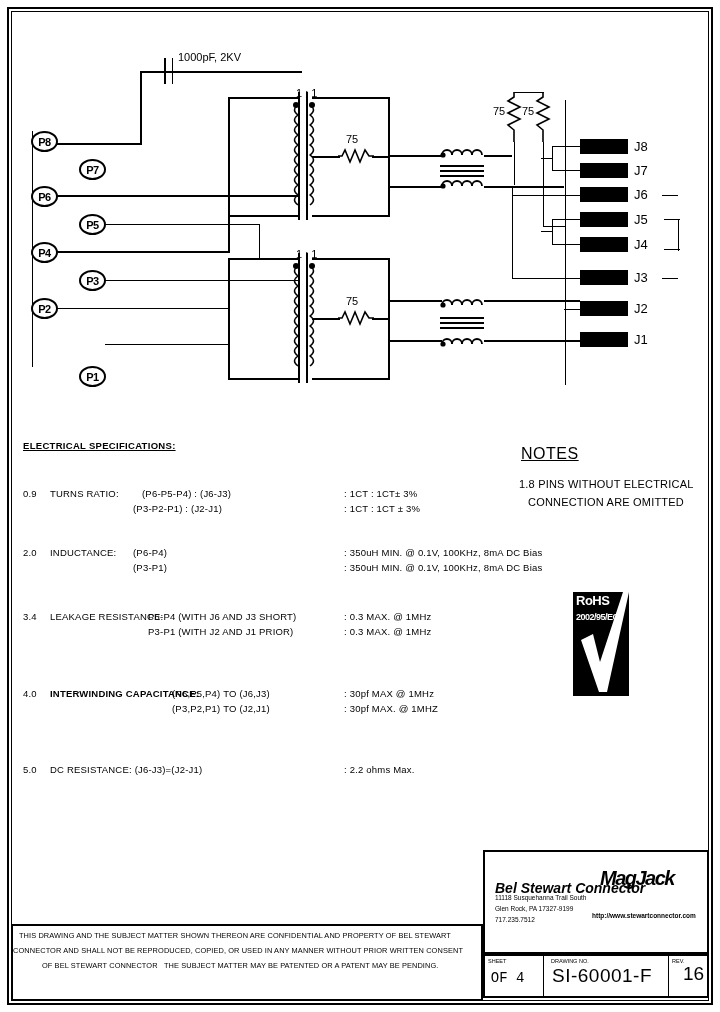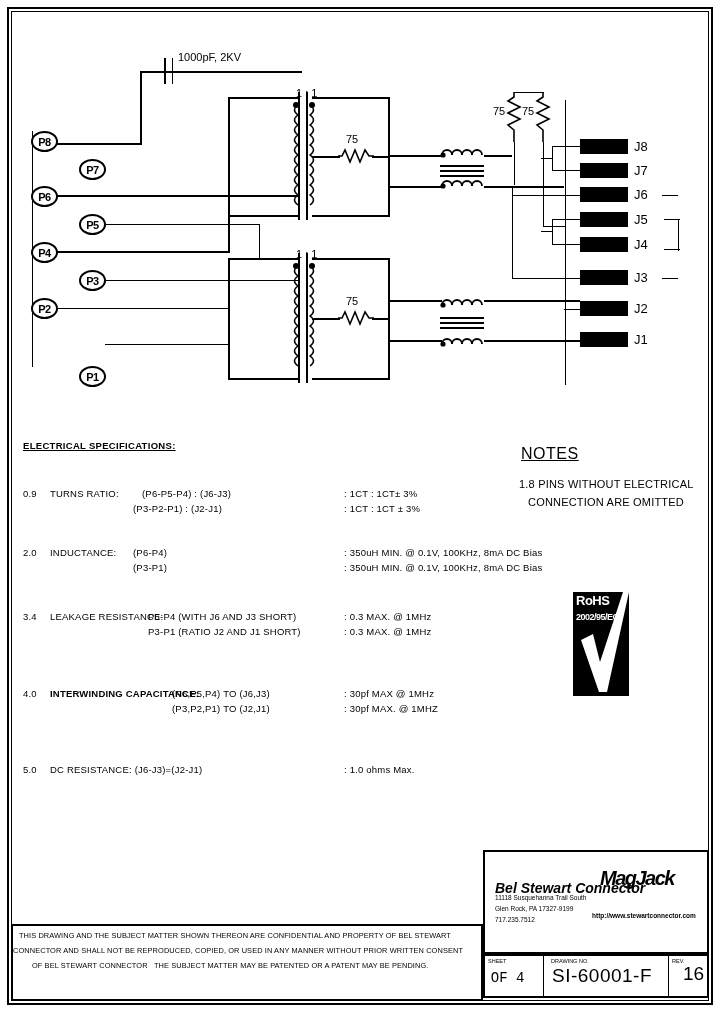--- a/index.html
+++ b/index.html
@@ -282,34 +282,34 @@
     <div class="txt spec-label" style="left:23px;top:548px;">2.0</div>
     <div class="txt spec-label" style="left:50px;top:548px;">INDUCTANCE:</div>
     <div class="txt spec-label" style="left:133px;top:548px;">(P6-P4)</div>
     <div class="txt spec-label" style="left:133px;top:563px;">(P3-P1)</div>
     <div class="txt spec-label" style="left:344px;top:548px;">: 350uH MIN. @ 0.1V, 100KHz, 8mA DC Bias</div>
     <div class="txt spec-label" style="left:344px;top:563px;">: 350uH MIN. @ 0.1V, 100KHz, 8mA DC Bias</div>
 
     <div class="txt spec-label" style="left:23px;top:612px;">3.4</div>
     <div class="txt spec-label" style="left:50px;top:612px;">LEAKAGE RESISTANCE:</div>
     <div class="txt spec-label" style="left:148px;top:612px;">P6-P4 (WITH J6 AND J3 SHORT)</div>
-    <div class="txt spec-label" style="left:148px;top:627px;">P3-P1 (RATIO J2 AND J1 SHORT)</div>
+    <div class="txt spec-label" style="left:148px;top:627px;">P3-P1 (WITH J2 AND J1 PRIOR)</div>
     <div class="txt spec-label" style="left:344px;top:612px;">: 0.3 MAX. @ 1MHz</div>
     <div class="txt spec-label" style="left:344px;top:627px;">: 0.3 MAX. @ 1MHz</div>
 
     <div class="txt spec-label" style="left:23px;top:689px;">4.0</div>
     <div class="txt spec-label" style="left:50px;top:689px;font-weight:bold;">INTERWINDING CAPACITANCE:</div>
     <div class="txt spec-label" style="left:172px;top:689px;">(P6,P5,P4) TO (J6,J3)</div>
     <div class="txt spec-label" style="left:172px;top:704px;">(P3,P2,P1) TO (J2,J1)</div>
     <div class="txt spec-label" style="left:344px;top:689px;">: 30pf MAX @ 1MHz</div>
     <div class="txt spec-label" style="left:344px;top:704px;">: 30pf MAX. @ 1MHZ</div>
 
     <div class="txt spec-label" style="left:23px;top:765px;">5.0</div>
     <div class="txt spec-label" style="left:50px;top:765px;">DC RESISTANCE: (J6-J3)=(J2-J1)</div>
-    <div class="txt spec-label" style="left:344px;top:765px;">: 1.0 ohms Max.</div>
+    <div class="txt spec-label" style="left:344px;top:765px;">: 2.2 ohms Max.</div>
   </div>
 
   <div>
     <div class="txt under" style="left:521px;top:446px;font-size:16px;letter-spacing:0.5px;">NOTES</div>
     <div class="txt" style="left:519px;top:479px;font-size:11px;letter-spacing:0.2px;">1.8 PINS WITHOUT ELECTRICAL</div>
     <div class="txt" style="left:528px;top:497px;font-size:11px;letter-spacing:0.2px;">CONNECTION ARE OMITTED</div>
   </div>
 
   <div class="rohs" style="left:573px;top:592px;width:56px;height:104px;">
     <div class="rohs-t1">RoHS</div>
@@ -336,15 +336,15 @@
 
   <div class="txt" style="left:551px;top:959px;font-size:5.5px;">DRAWING NO.</div>
   <div class="txt" style="left:552px;top:966px;font-size:19px;letter-spacing:0.5px;">SI-60001-F</div>
 
   <div class="txt" style="left:672px;top:959px;font-size:5.5px;">REV.</div>
   <div class="txt" style="left:683px;top:964px;font-size:19px;">16</div>
 
   <div class="tb" style="left:11px;top:924px;width:472px;height:77px;border-width:2px;"></div>
   <div class="txt" style="left:19px;top:932px;font-size:7.4px;letter-spacing:0.1px;">THIS DRAWING AND THE SUBJECT MATTER SHOWN THEREON ARE CONFIDENTIAL AND PROPERTY OF BEL STEWART</div>
   <div class="txt" style="left:13px;top:947px;font-size:7.4px;letter-spacing:0.1px;">CONNECTOR AND SHALL NOT BE REPRODUCED, COPIED, OR USED IN ANY MANNER WITHOUT PRIOR WRITTEN CONSENT</div>
-  <div class="txt" style="left:32px;top:962px;font-size:7.4px;letter-spacing:0.1px;">OF BEL STEWART CONNECTOR   THE SUBJECT MATTER MAY BE PATENTED OR A PATENT MAY BE PENDING.</div>
+  <div class="txt" style="left:42px;top:962px;font-size:7.4px;letter-spacing:0.1px;">OF BEL STEWART CONNECTOR   THE SUBJECT MATTER MAY BE PATENTED OR A PATENT MAY BE PENDING.</div>
 
 </div>
 
 </body></html>

